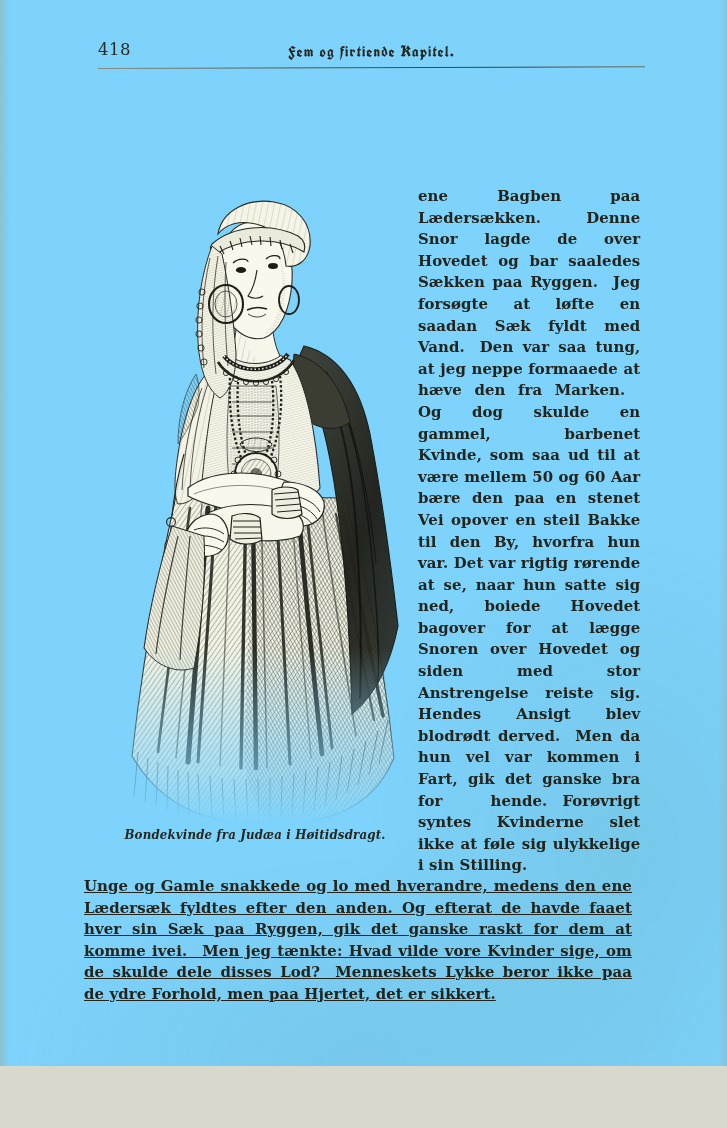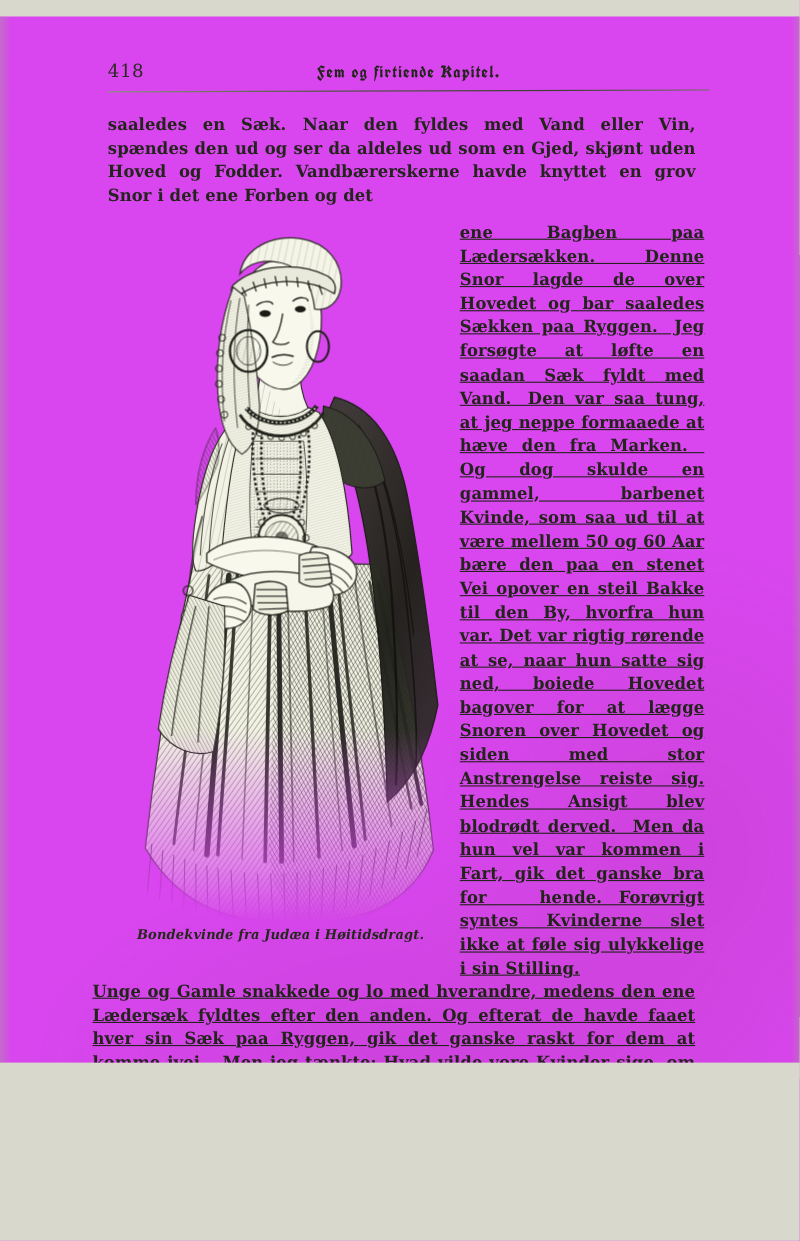--- a/index.html
+++ b/index.html
@@ -4,23 +4,23 @@
 <title>Scanned book page 418</title>
 <style>
   html, body {
     margin: 0;
     padding: 0;
     background: #d8d8cc;
   }
   .page {
     position: relative;
     width: 727px;
-    height: 951px;
-    margin: 15px auto;
-    background: #d946ef;
+    height: 1066px;
+    margin: 0 auto;
+    background: #7dd3fc;
     overflow: hidden;
     font-family: "DejaVu Serif", "Liberation Serif", serif;
     color: #23241c;
   }
   
   .paper-grain {
     position: absolute;
     inset: 0;
     pointer-events: none;
     background:
@@ -136,21 +136,20 @@
     letter-spacing: .15px;
     color: #26271f;
     transform: scaleX(.97);
   }
 
   .col-right {
     position: absolute;
     left: 418px;
     top: 186px;
     width: 228px;
-    text-decoration: underline;
   }
   .col-right p { margin: 0; }
 
   .para-bottom {
     position: absolute;
     left: 84px;
     width: 562px;
     top: 876px;
     text-decoration: underline;
   }
@@ -186,23 +185,20 @@
 <body>
 
 <div class="page">
 
   <div class="running-head">
     <div class="folio">418</div>
     <div class="head-title">Fem og firtiende Kapitel.</div>
     <div class="head-rule"></div>
   </div>
 
-  <div class="para-top">
-    <p class="blackletter fx">saaledes en Sæk. Naar den fyldes med Vand eller Vin, spændes den ud og ser da aldeles ud som en Gjed, skjønt uden Hoved og Fodder. Vandbærerskerne havde knyttet en grov Snor i det ene Forben og det</p>
-  </div>
 
   <div class="illus-wrap">
     <div class="illus-frame">
       <svg class="engraving" width="310" height="628" viewBox="0 0 310 628" xmlns="http://www.w3.org/2000/svg">
         <defs>
 
           <pattern id="hatchA" width="4" height="4" patternUnits="userSpaceOnUse" patternTransform="rotate(35)">
             <line x1="0" y1="0" x2="0" y2="4" stroke="#2d2e26" stroke-width="1.05" opacity=".72"></line>
           </pattern>
           <pattern id="hatchB" width="3" height="3" patternUnits="userSpaceOnUse" patternTransform="rotate(-28)">

